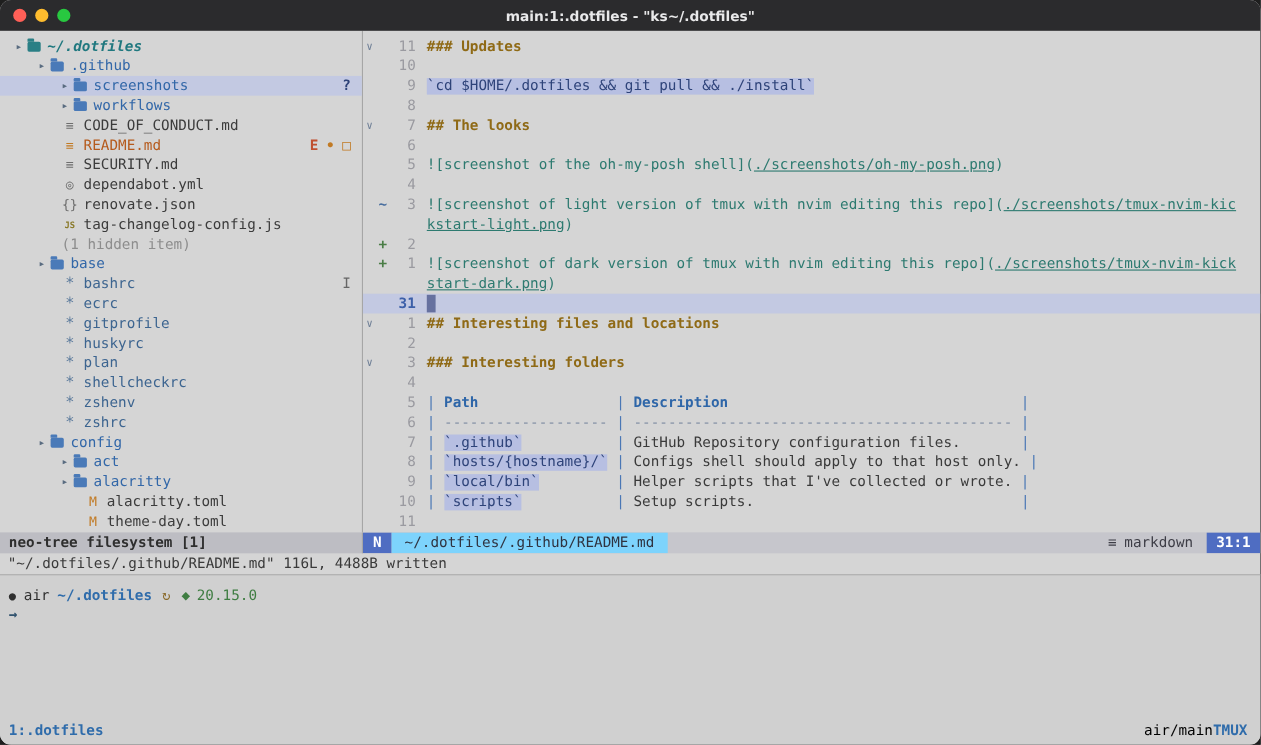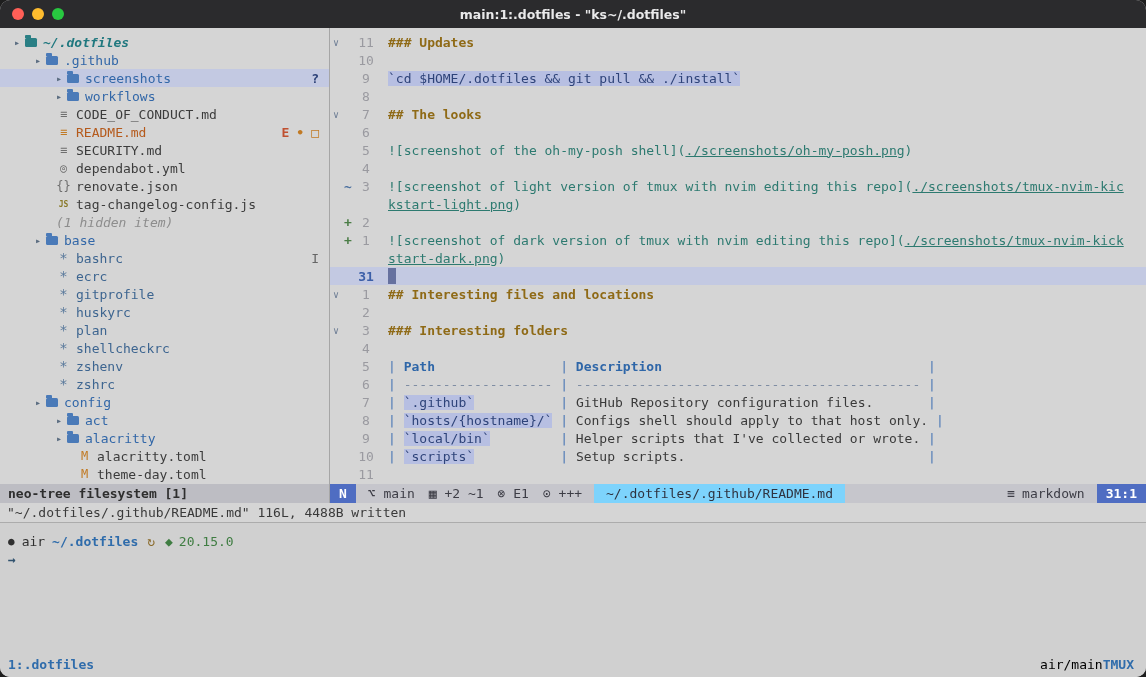--- a/index.html
+++ b/index.html
@@ -22,32 +22,32 @@
   .fglyph::before{content:"";position:absolute;top:-3px;left:0;width:6px;height:3px;background:inherit;border-radius:1px 1px 0 0;}
   .rootg{background:#2a7f85;}
   .fic{width:15px;margin-right:5px;flex:none;text-align:center;font-size:12px;}
   .icg{color:#6e6e6e}.ico{color:#c17a24}.icb{color:#5b7a9c;font-size:14px}
   .icjs{font-size:8px;font-weight:bold;color:#8a7a2a;}
   .lb-root{color:#20787f;font-weight:bold;font-style:italic;}
   .lb-folder{color:#3267a8;}
   .lb-file{color:#3c3c3c;text-align:center;}
   .lb-dot{color:#3d6590;}
   .lb-orange{color:#b55a1c;}
-  .lb-hidden{color:#8d8d8d;font-style:italic;}
+  .lb-hidden{color:#8d8d8d;}
   .spacer{flex:1;}
   .badge{margin-left:7px;font-weight:bold;}
   .bq{color:#2e4379}.be{color:#c05030}.bo{color:#c17a24}.bi{color:#666;font-weight:normal;}
   
   .editor{flex:1;padding-top:5px;overflow:hidden;}
   .ed-line{height:18px;display:flex;align-items:center;white-space:pre;}
   .ed-line.cur{background:#c3c9e2;}
   .fold{width:12px;flex:none;text-align:center;color:#6f7f96;font-size:10px;}
   .sign{width:12px;flex:none;text-align:center;font-weight:bold;}
   .sign.add{color:#4a7d46}.sign.chg{color:#4a6f9f}
-  .num{width:24px;flex:none;text-align:center;color:#9a9aa0;margin-right:10px;}
+  .num{width:24px;flex:none;text-align:right;color:#9a9aa0;margin-right:10px;}
   .cur .num{color:#3c5fa8;font-weight:bold;}
   .ltext{white-space:pre;}
   .seg-h{color:#8f6a16;font-weight:bold;}
   .seg-code{background:#b7bfe2;color:#2e4379;}
   .seg-link{color:#2d7a70;}
   .seg-url{color:#2d7a70;text-decoration:underline;}
   .seg-pipe{color:#4a77b5;}
   .seg-th{color:#2e66a8;font-weight:bold;}
   .seg-dash{color:#7f8da3;}
   .seg-t{color:#3a3a3a;}
@@ -150,26 +150,20 @@
         <div class="ed-line"><span class="fold"> </span><span class="sign "> </span><span class="num">11</span><span class="ltext"></span></div>
       </div>
   </div>
 
   <div class="statusrow">
     <div class="nt-status">
       <span>neo-tree filesystem [1]</span>
     </div>
     <div class="statusline">
       <span class="mode">N</span>
-      <span class="sl-info" id="slinfo">
-          <span class="sl-seg">⌥ main</span>
-          <span class="sl-seg">▦ +2 ~1</span>
-          <span class="sl-seg">⊗ E1</span>
-          <span class="sl-seg">⊙ +++</span>
-        </span>
       <span class="sl-file">~/.dotfiles/.github/README.md</span>
       <span class="spacer"></span>
       <span class="sl-ft">
         <span>≡</span>
         <span>markdown</span>
       </span>
       <span class="sl-pos">31:1</span>
     </div>
   </div>
 

